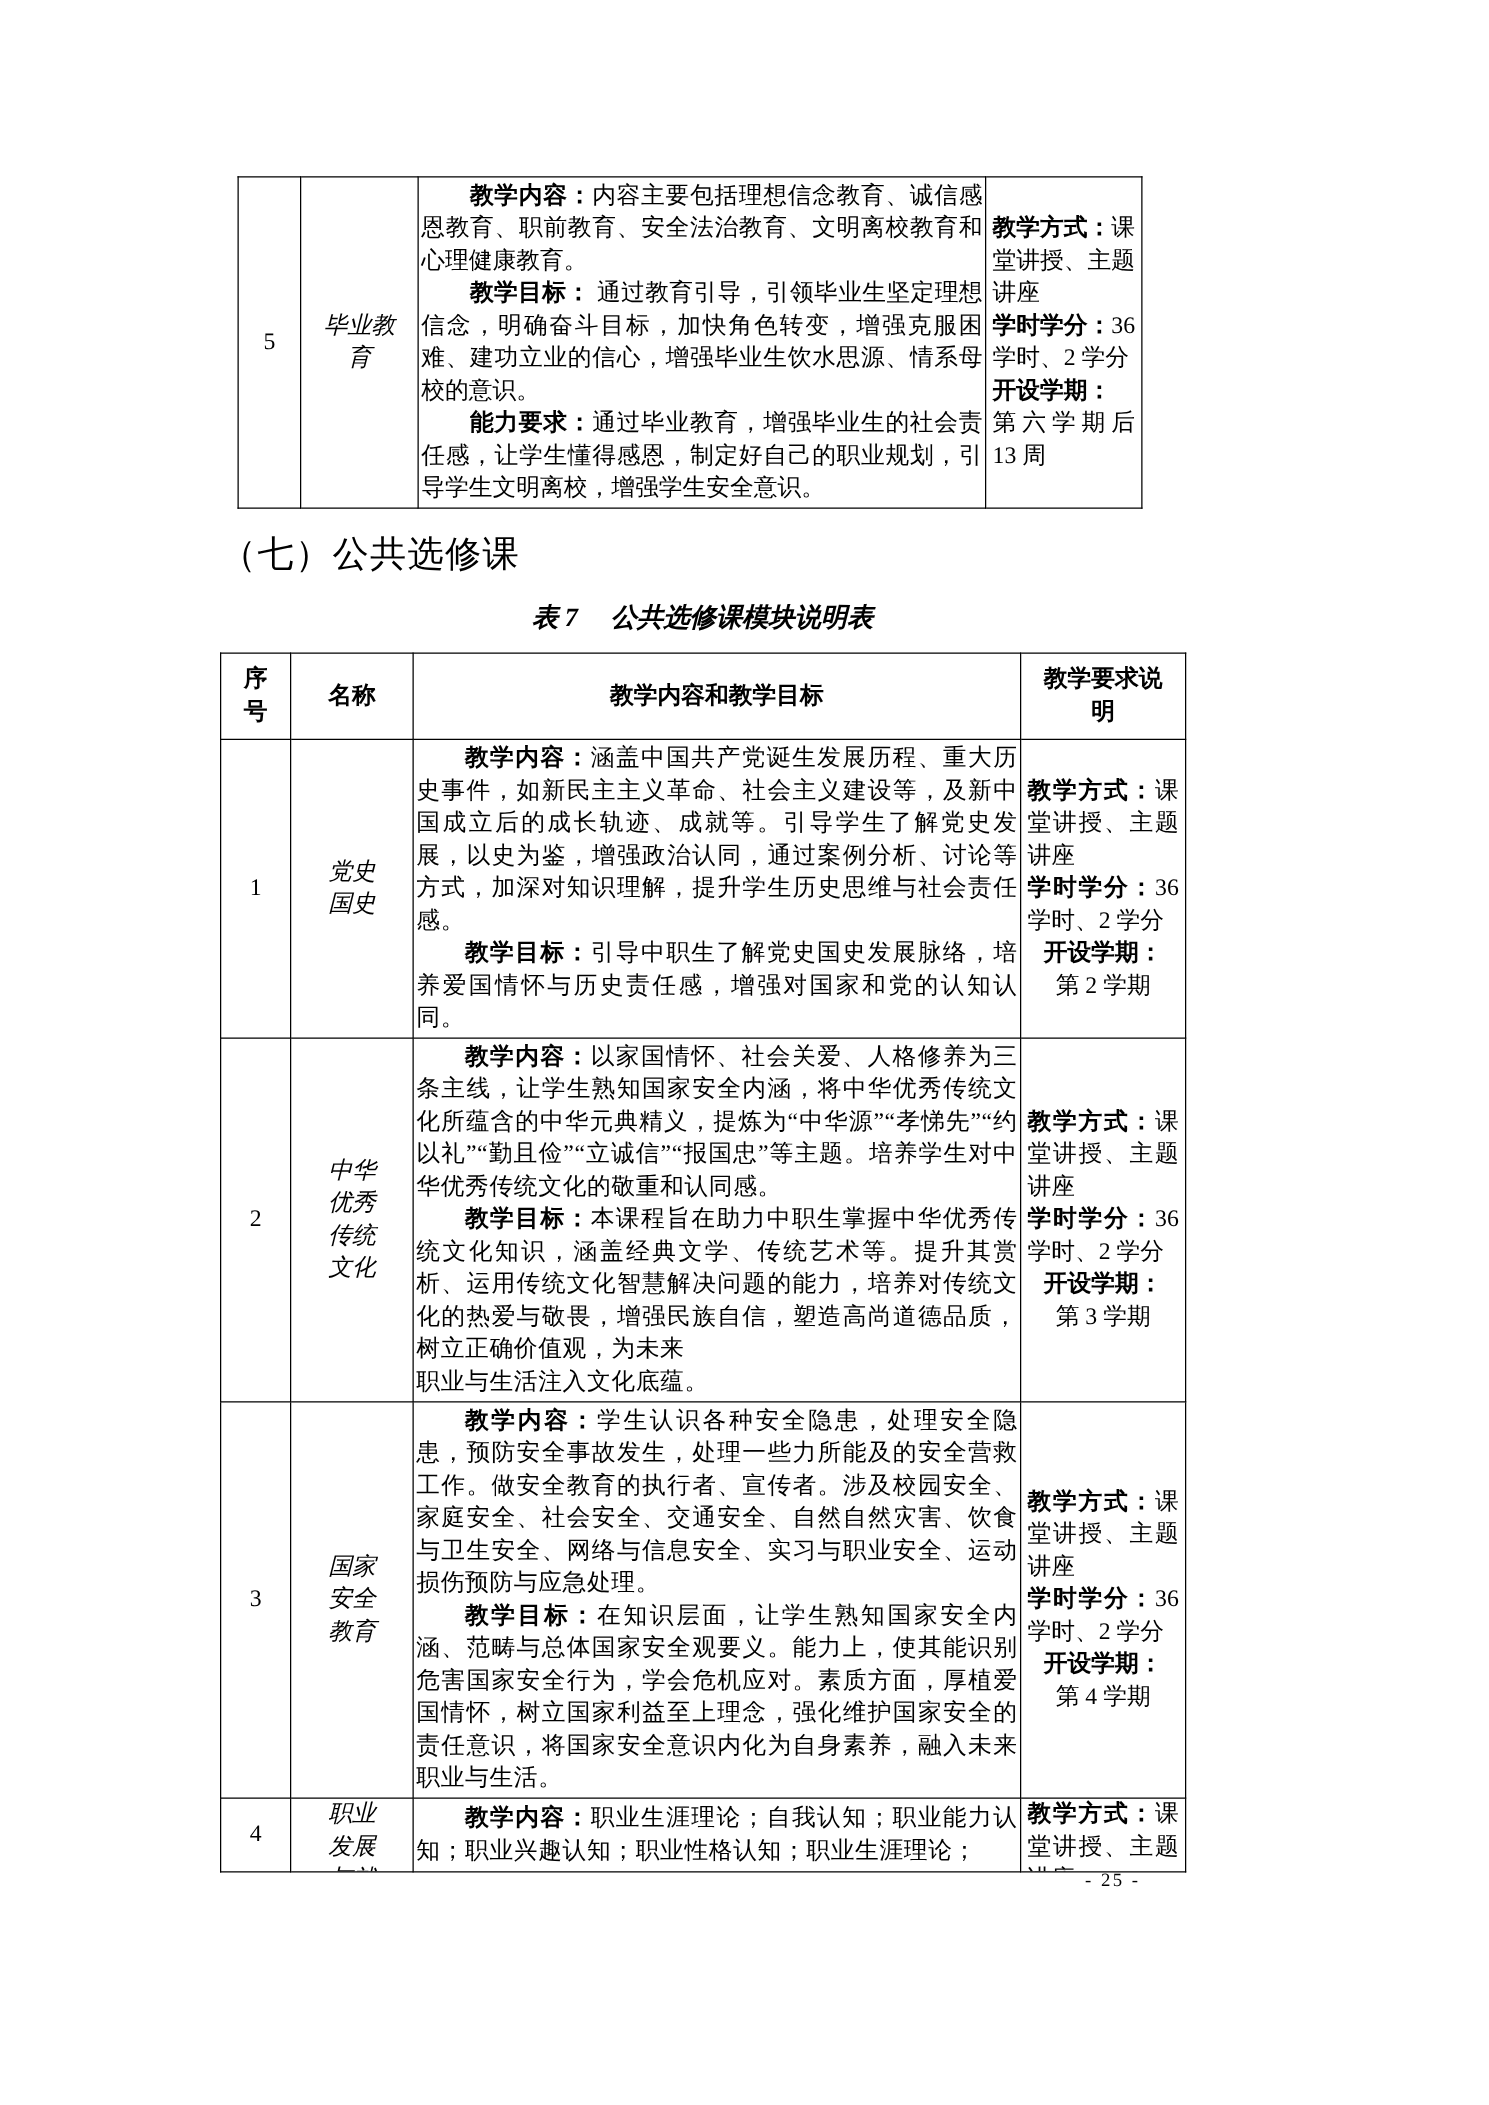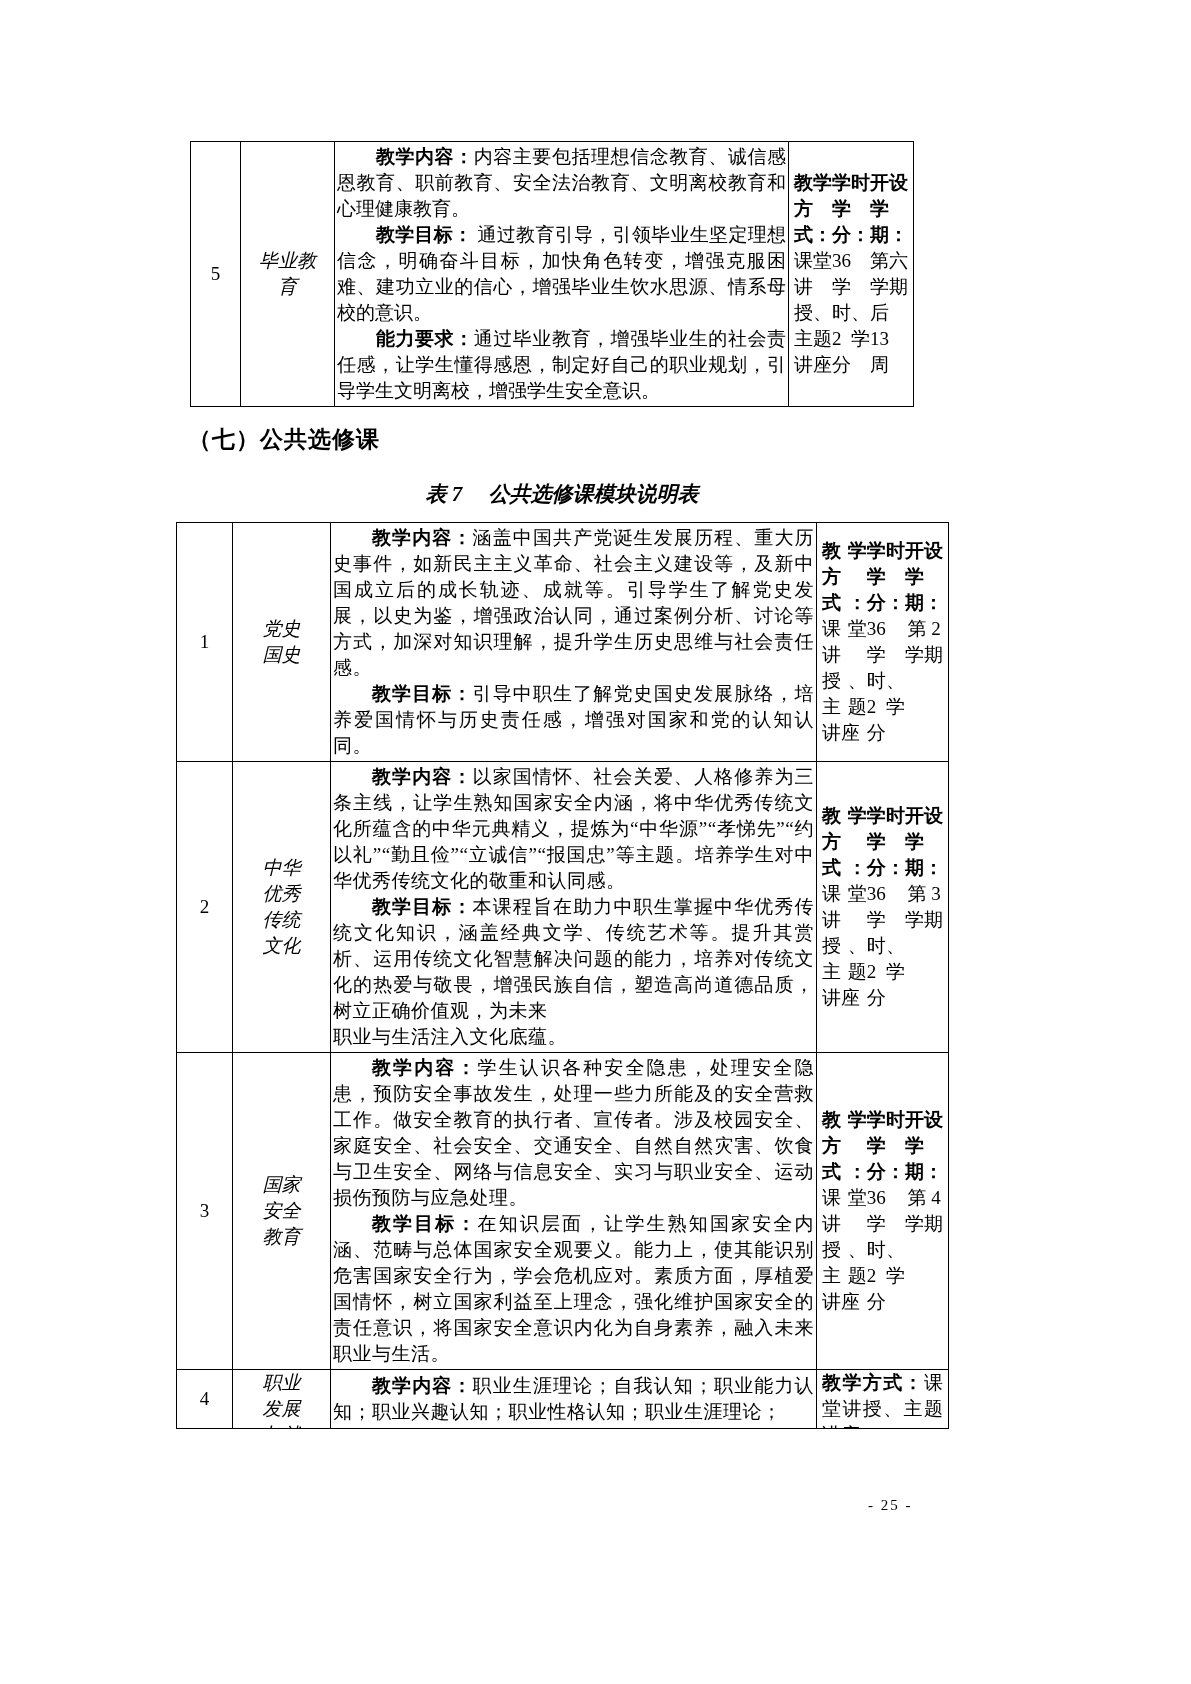--- a/index.html
+++ b/index.html
@@ -9,43 +9,43 @@
     color:#000;
   }
   table{border-collapse:collapse;table-layout:fixed;}
   td,th{border:1.5px solid #000;padding:0;}
   .doc-table{font-size:19px;line-height:26px;}
   
   #prev-table{position:absolute;left:190px;top:141px;width:723px;}
   #prev-table td{vertical-align:middle;}
   
   #section-heading{
-    position:absolute;left:188px;top:424px;
-    font-size:23px;font-weight:bold;letter-spacing:1px;
+    position:absolute;left:176px;top:424px;
+    font-size:29px;font-weight:normal;letter-spacing:1px;
   }
   #table-title{
     position:absolute;left:176px;top:480px;width:772px;
     text-align:center;font-size:21px;font-weight:bold;font-style:italic;
   }
   
   #main-table{position:absolute;left:176px;top:522px;width:772px;}
   #main-table th{
     font-size:19px;font-weight:bold;text-align:center;vertical-align:middle;
     padding:8px 10px;line-height:26px;
   }
   .c-no{text-align:center;vertical-align:middle;}
   .c-name{text-align:center;vertical-align:middle;padding:0 10px;font-style:italic;}
   #main-table .c-name{padding:0 27px;}
   .c-content{vertical-align:middle;padding:2px 2px;}
   #main-table .c-content{letter-spacing:0.5px;}
   .para{margin:0;text-align:justify;}
   .para.indent{text-indent:2.05em;}
   .lbl{font-weight:bold;}
   .c-req{vertical-align:middle;padding:0 5px;}
-  .req-inner{display:flex;flex-direction:row;justify-content:center;}
+  .req-inner{display:flex;flex-direction:column;justify-content:center;align-items:center;}
   .req-item{text-align:justify;}
   .req-item .block{display:block;}
   .req-sem{text-align:center;}
   .clip{max-height:58px;overflow:hidden;}
   
   #page-number{
     position:absolute;left:868px;top:1497px;
     font-size:15px;letter-spacing:2px;
   }
 </style>
@@ -83,20 +83,26 @@
 <div id="table-title">表 7　 公共选修课模块说明表</div>
 
 <table id="main-table" class="doc-table">
   <colgroup>
       <col style="width:56px">
       <col style="width:98px">
       <col style="width:486px">
       <col style="width:132px">
     </colgroup>
   <tbody>
+      <tr>
+    <th>序号</th>
+    <th>名称</th>
+    <th>教学内容和教学目标</th>
+    <th>教学要求说明</th>
+  </tr>
 
   <tr>
     <td class="c-no">1</td>
     <td class="c-name">党史国史</td>
     <td class="c-content">
       <p class="para indent"><b class="lbl">教学内容：</b><span>涵盖中国共产党诞生发展历程、重大历史事件，如新民主主义革命、社会主义建设等，及新中国成立后的成长轨迹、成就等。引导学生了解党史发展，以史为鉴，增强政治认同，通过案例分析、讨论等方式，加深对知识理解，提升学生历史思维与社会责任感。</span></p>
       <p class="para indent"><b class="lbl">教学目标：</b><span>引导中职生了解党史国史发展脉络，培养爱国情怀与历史责任感，增强对国家和党的认知认同。</span></p>
     </td>
     <td class="c-req">
       <div class="req-inner">

